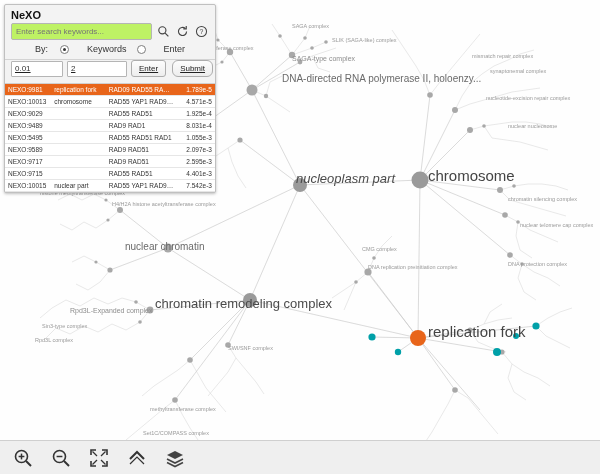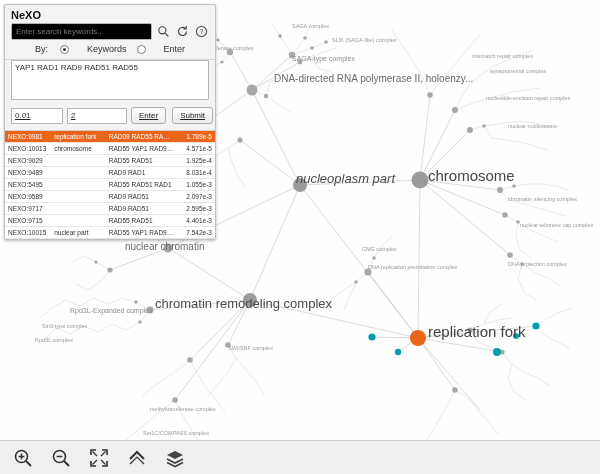--- a/index.html
+++ b/index.html
@@ -50,21 +50,21 @@
     display: flex; align-items: center;
     padding: 0 6px 4px 6px;
     gap: 4px;
   }
   .search-input {
     flex: 1 1 auto;
     height: 17px;
     font-size: 8px;
     padding: 1px 4px;
     border: 1px solid #b5b5b5;
-    background: #000000;
+    background: #bef264;
     color: #777;
     border-radius: 2px;
     font-family: "Liberation Sans", sans-serif;
   }
   .icon-btn {
     width: 15px; height: 15px;
     display: flex; align-items: center; justify-content: center;
     color: #4a4a4a;
     cursor: pointer;
   }
@@ -123,21 +123,21 @@
     height: 17px;
     font-size: 8px;
     padding: 0 7px;
     border: 1px solid #adadad;
     border-radius: 3px;
     background: linear-gradient(#fdfdfd, #ededed);
     color: #222;
     cursor: pointer;
     font-family: "Liberation Sans", sans-serif;
   }
-  .btn.primary { margin-left: 2px; }
+  .btn.primary { margin-left: 2px; border-radius: 6px; }
 
   
   #results { background: #fff; border-top: 1px solid #d0d0d0; }
   table.res { width: 100%; border-collapse: collapse; table-layout: fixed; }
   table.res td {
     font-size: 6.5px;
     color: #333;
     padding: 2px 3px;
     border-bottom: 1px solid #e6e6e6;
     white-space: nowrap; overflow: hidden; text-overflow: ellipsis;
@@ -295,21 +295,21 @@
         <circle cx="420" cy="180" r="8.5" fill="#9a9a9a"></circle>
         <circle cx="250" cy="300" r="7" fill="#9a9a9a"></circle>
         <circle cx="418" cy="338" r="8" fill="#e8651a"></circle>
       </g>
     </svg>
 
     <div class="node-label lbl-xl" style="left:428px; top:323px;">replication fork</div>
     <div class="node-label lbl-xl" style="left:428px; top:167px;">chromosome</div>
     <div class="node-label lbl-lg" style="left:296px; top:171px;font-style:italic;">nucleoplasm part</div>
     <div class="node-label lbl-lg" style="left:155px; top:296px;">chromatin remodeling complex</div>
-    <div class="node-label lbl-md" style="left:274px; top:73px;">DNA-directed RNA polymerase II, holoenzy...</div>
+    <div class="node-label lbl-md" style="left:282px; top:73px;">DNA-directed RNA polymerase II, holoenzy...</div>
     <div class="node-label lbl-md" style="left:125px; top:241px;">nuclear chromatin</div>
     <div class="node-label lbl-sm" style="left:292px; top:55px;">SAGA-type complex</div>
     <div class="node-label lbl-xs" style="left:292px; top:23px;">SAGA complex</div>
     <div class="node-label lbl-xs" style="left:332px; top:37px;">SLIK (SAGA-like) complex</div>
     <div class="node-label lbl-xs" style="left:204px; top:45px;">transferase complex</div>
     <div class="node-label lbl-xs" style="left:368px; top:264px;">DNA replication preinitiation complex</div>
     <div class="node-label lbl-xs" style="left:362px; top:246px;">CMG complex</div>
     <div class="node-label lbl-sm" style="left:70px; top:307px;">Rpd3L-Expanded complex</div>
     <div class="node-label lbl-xs" style="left:42px; top:323px;">Sin3-type complex</div>
     <div class="node-label lbl-xs" style="left:35px; top:337px;">Rpd3L complex</div>
@@ -359,23 +359,20 @@
         <span>Keywords</span>
       </span>
       <span class="radio-item">
         <span class="radio"></span>
         <span>Enter</span>
       </span>
     </div>
 
     <div class="divider"></div>
 
-    <div class="ta-wrap">
-      <textarea class="term-area" style="">YAP1 RAD1 RAD9 RAD51 RAD55</textarea>
-    </div>
 
     <div class="params-row">
       <input class="p-input a" type="text" value="0.01" style="">
       <input class="p-input b" type="text" value="2" style="">
       <button class="btn">Enter</button>
       <button class="btn primary">Submit</button>
     </div>
 
     <div id="results">
       <table class="res">

